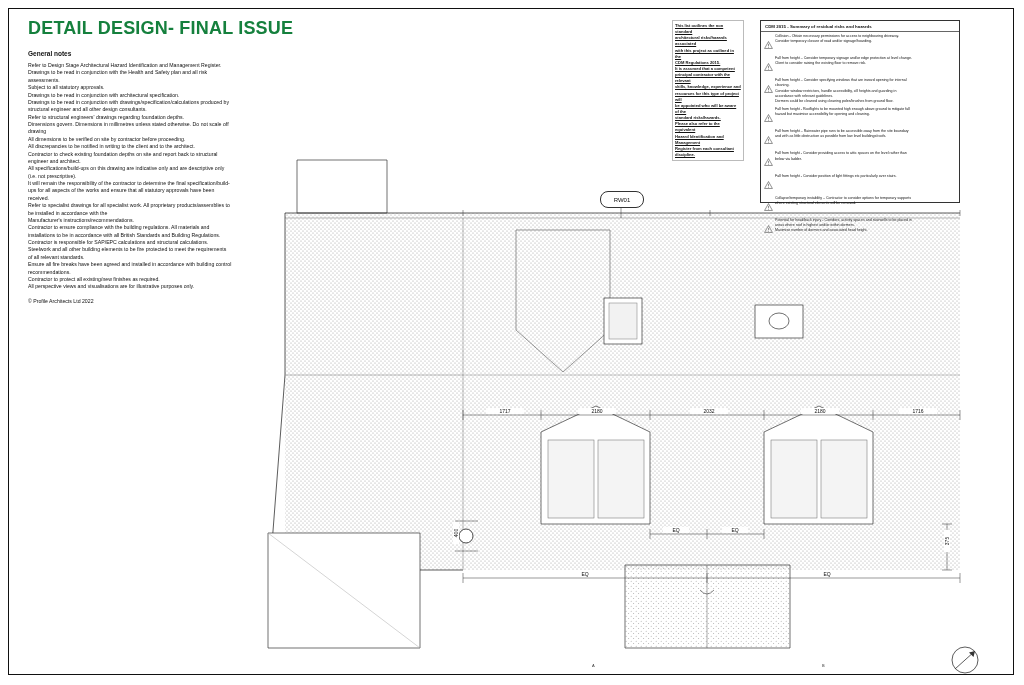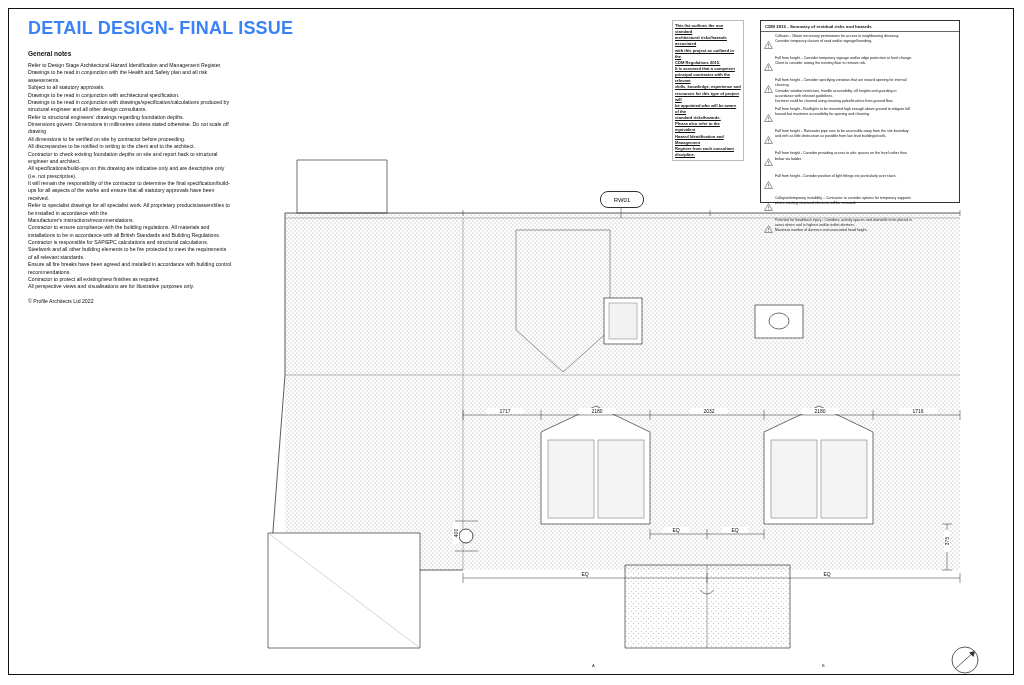--- a/index.html
+++ b/index.html
@@ -29,21 +29,21 @@
     border: 1px solid #111;
     box-sizing: border-box;
   }
   
   #title {
     position: absolute;
     left: 28px; top: 18px;
     font-size: 18px;
     font-weight: bold;
     letter-spacing: 0.2px;
-    color: #3b82f6;
+    color: #15803d;
   }
   
   #notes {
     position: absolute;
     left: 28px; top: 50px;
     width: 240px;
   }
   #notes .notes-head {
     font-size: 6.5px;
     font-weight: bold;

